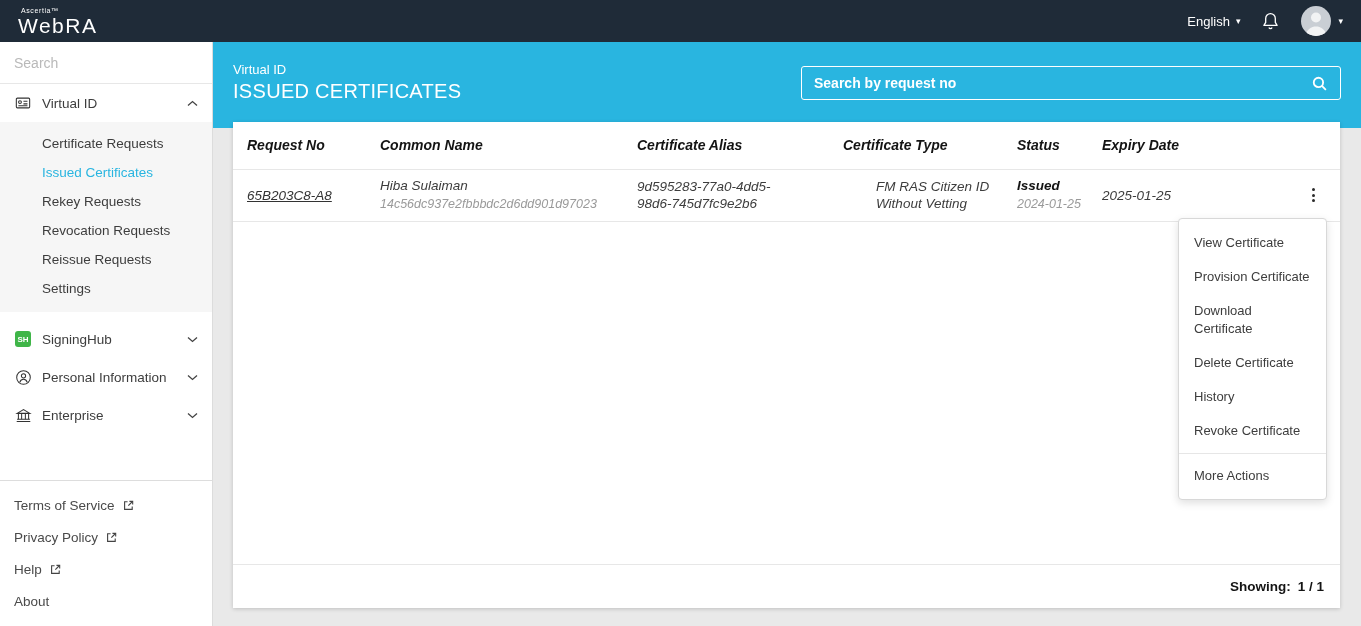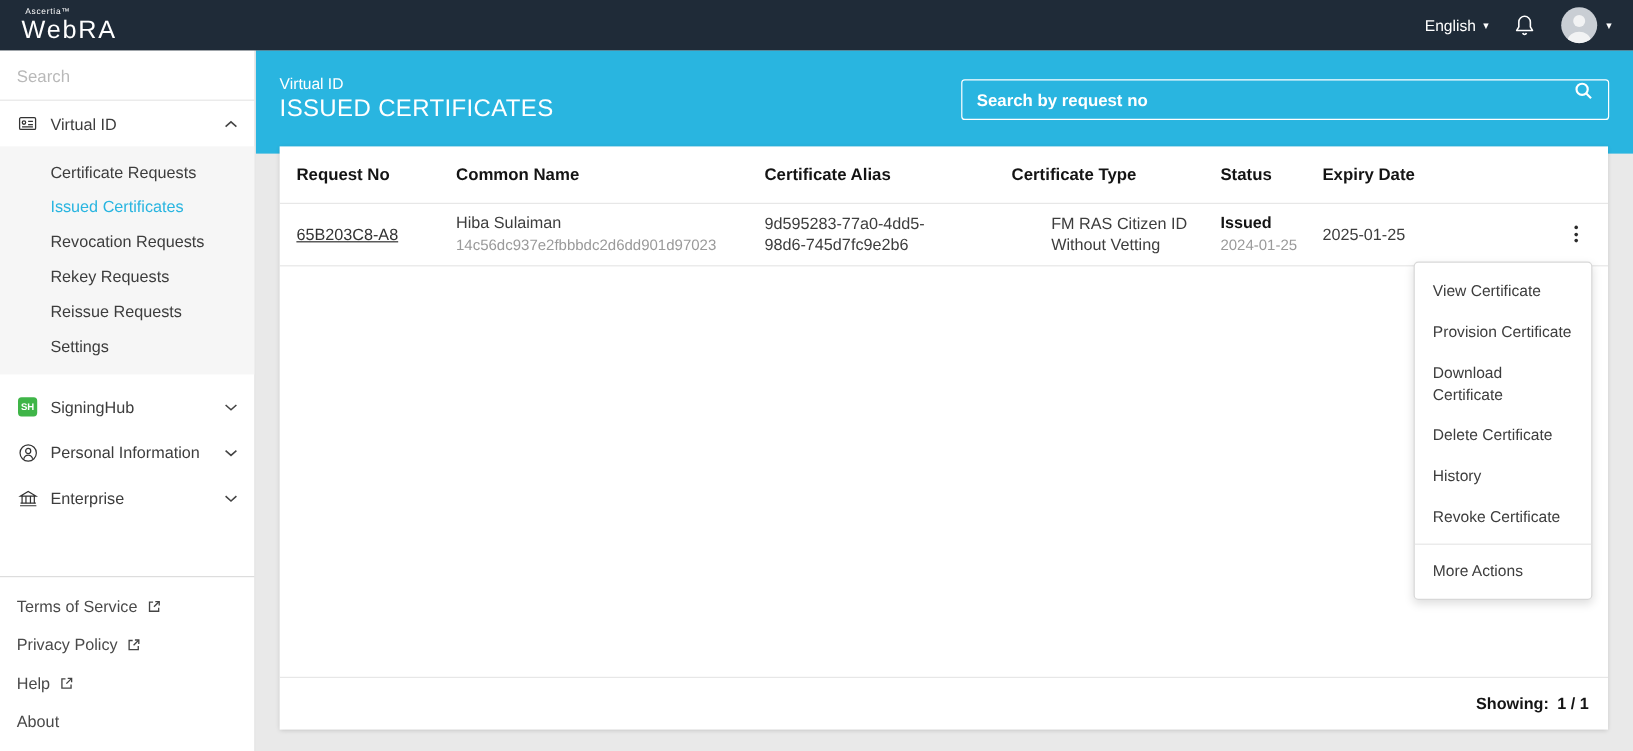--- a/index.html
+++ b/index.html
@@ -45,35 +45,35 @@
     align-items:center; justify-content:center; }
   .icon16 { width:18px; display:flex; justify-content:center; }
 
   
   .main { position:absolute; left:213px; top:42px; right:0; bottom:0; background:#e9e9e9; }
   .band { position:absolute; top:0; left:0; right:0; height:86px; background:#29b5e0; }
   .band-titles { position:absolute; left:20px; top:20px; color:#fff; }
   .breadcrumb { font-size:13px; }
   .page-title { font-size:20px; letter-spacing:.3px; margin-top:3px; font-weight:400; }
   .band-search { position:absolute; left:588px; top:24px; width:540px; height:34px;
-    border:1px solid #fff; border-radius:3px; display:flex; 
+    border:1px solid #fff; border-radius:3px; display:flex; align-items:center;
     padding:0 12px; gap:8px; }
   .band-search input { flex:1; border:0; outline:0; background:transparent;
     color:#fff; font-size:14px; font-weight:bold; font-family:inherit; }
   .band-search input::placeholder { color:#fff; opacity:1; }
 
   .card { position:absolute; left:20px; top:80px; width:1107px; height:486px;
     background:#fff; box-shadow:0 1px 4px rgba(0,0,0,.18); }
   .tgrid { display:grid; grid-template-columns:133px 257px 206px 174px 85px 185px 1fr;
     padding-left:14px; align-items:center; }
   .thead { height:48px; border-bottom:1px solid #e7e7e7; font-size:14px;
     font-weight:bold; color:#141414; }
   .trow { min-height:48px; border-bottom:1px solid #e7e7e7; font-size:13.5px;
     color:#3d3d3d; padding-top:7px; padding-bottom:8px; align-items:center; }
-  .cell { padding-right:14px; line-height:17px; }
+  .cell { padding-right:14px; line-height:17px;font-style:italic; }
   .req-link { color:#333; text-decoration:underline; cursor:pointer; }
   .sub { color:#9a9a9a; font-size:12.5px; margin-top:2px; }
   .alias { max-width:152px; word-wrap:break-word; }
   .ctype { max-width:170px;margin-left:33px; }
   .status-main { font-weight:bold; color:#141414; }
   .kebab { justify-self:center; width:26px; height:26px; border:0; background:none;
     cursor:pointer; display:flex; flex-direction:column; align-items:center;
     justify-content:center; gap:2.5px; }
   .kebab i { width:3px; height:3px; border-radius:50%; background:#2b2b2b; display:block; }
   .card-footer { position:absolute; left:0; right:0; bottom:0; height:44px;
@@ -141,22 +141,22 @@
     </span>
     <span class="lbl">Virtual ID</span>
     <svg width="11" height="7" viewBox="0 0 11 7" fill="none" stroke="#444" stroke-width="1.3">
         <polyline points="1,5.5 5.5,1.5 10,5.5"></polyline>
       </svg>
   </div>
 
   <div class="submenu">
     <a>Certificate Requests</a>
     <a class="active">Issued Certificates</a>
+    <a>Rekey Requests</a>
     <a>Revocation Requests</a>
-    <a>Rekey Requests</a>
     <a>Reissue Requests</a>
     <a>Settings</a>
   </div>
 
   <div class="nav-top" style="margin-top:8px;">
     <span class="icon16">
       <span class="sh-badge">SH</span>
     </span>
     <span class="lbl">SigningHub</span>
     <svg width="11" height="7" viewBox="0 0 11 7" fill="none" stroke="#444" stroke-width="1.3">

